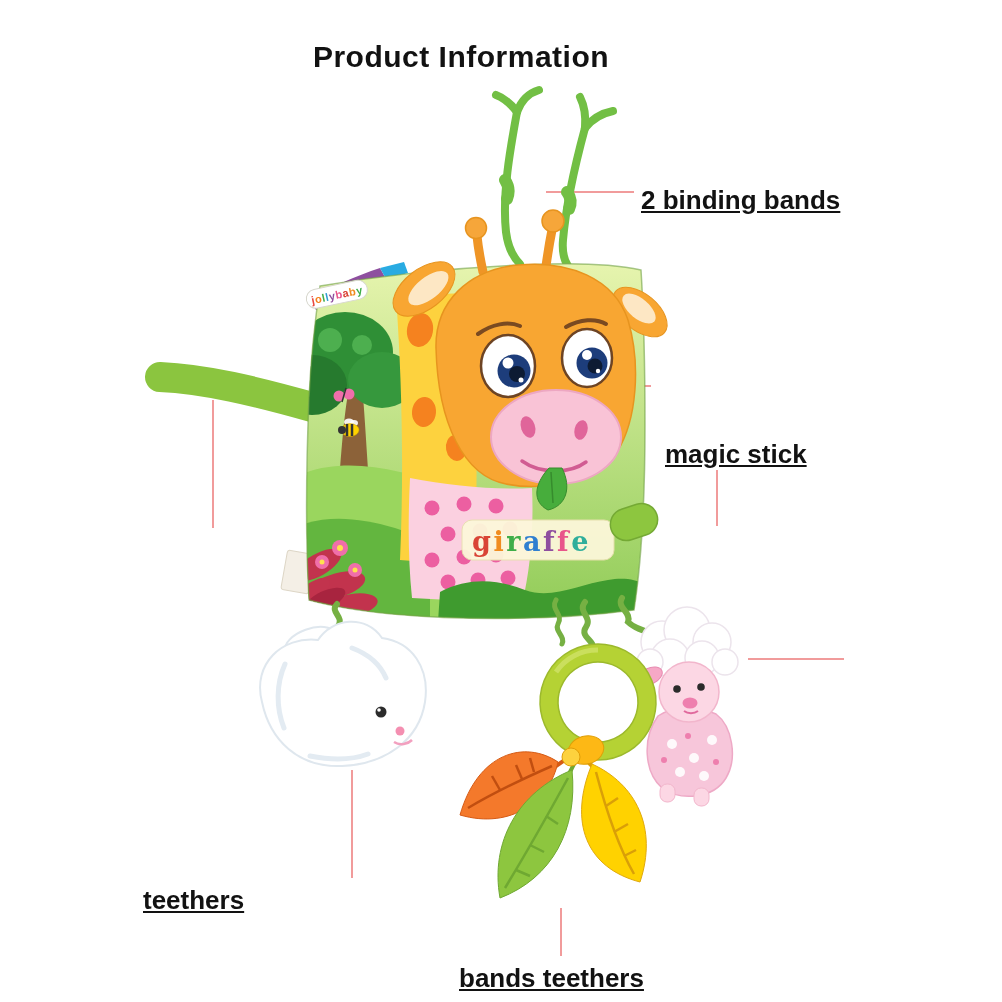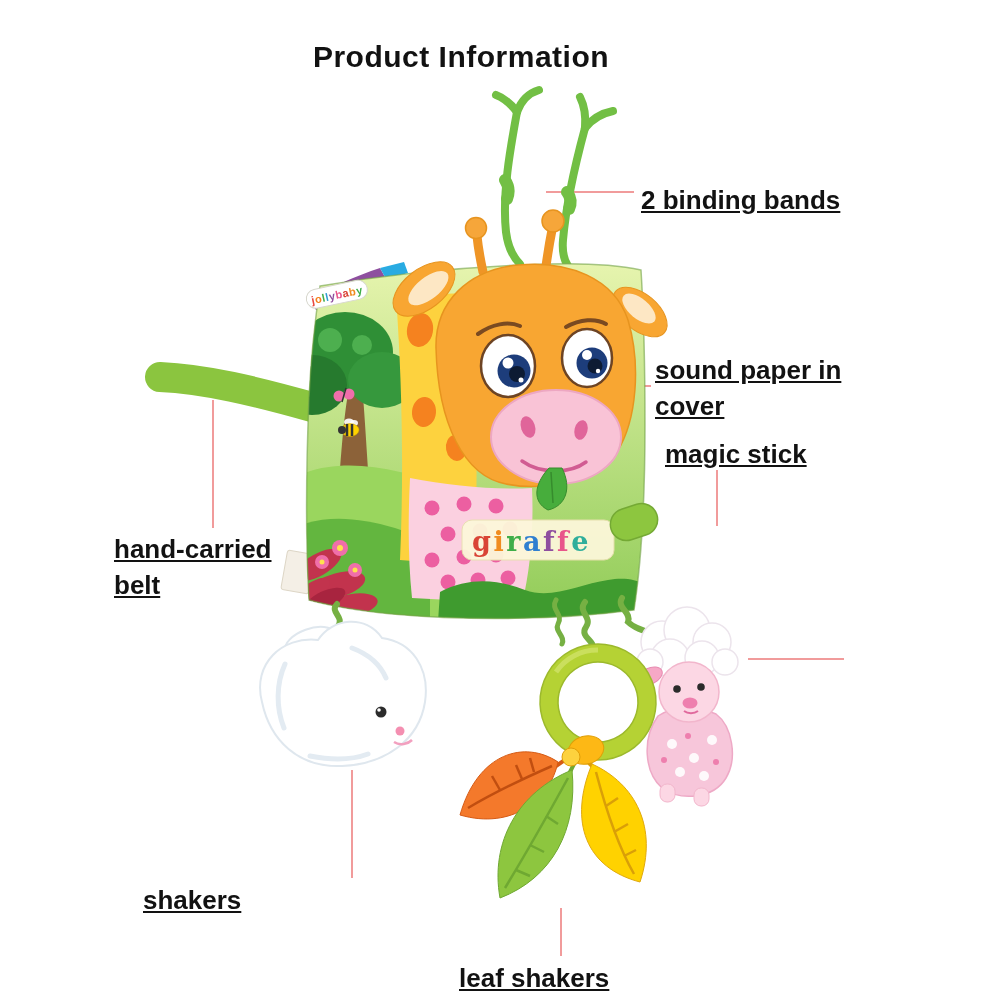--- a/index.html
+++ b/index.html
@@ -294,19 +294,17 @@
             <path d="M614,832 L628,824"></path>
             <path d="M624,856 L636,850"></path>
         </g>
       </g>
       <ellipse cx="586" cy="750" rx="18" ry="14" fill="#fdb815" stroke="#df9e07" transform="rotate(-15 586 750)"></ellipse>
       <circle cx="571" cy="757" r="9" fill="#fdd23e" stroke="#df9e07"></circle>
     </g>
   </svg>
 
   <div class="label nowrap" style="left:641px; top:182px">2 binding bands</div>
-  <div class="label" style="left:655px; top:352px; width:225px">sound paper in cover</div>
   <div class="label nowrap" style="left:665px; top:436px">magic stick</div>
-  <div class="label" style="left:114px; top:531px; width:195px">hand-carried belt</div>
-  <div class="label nowrap" style="left:143px; top:882px">shakers</div>
-  <div class="label nowrap" style="left:459px; top:960px">leaf shakers</div>
+  <div class="label nowrap" style="left:143px; top:882px">teethers</div>
+  <div class="label nowrap" style="left:459px; top:960px">bands teethers</div>
 
 </div>
 
 </body></html>

